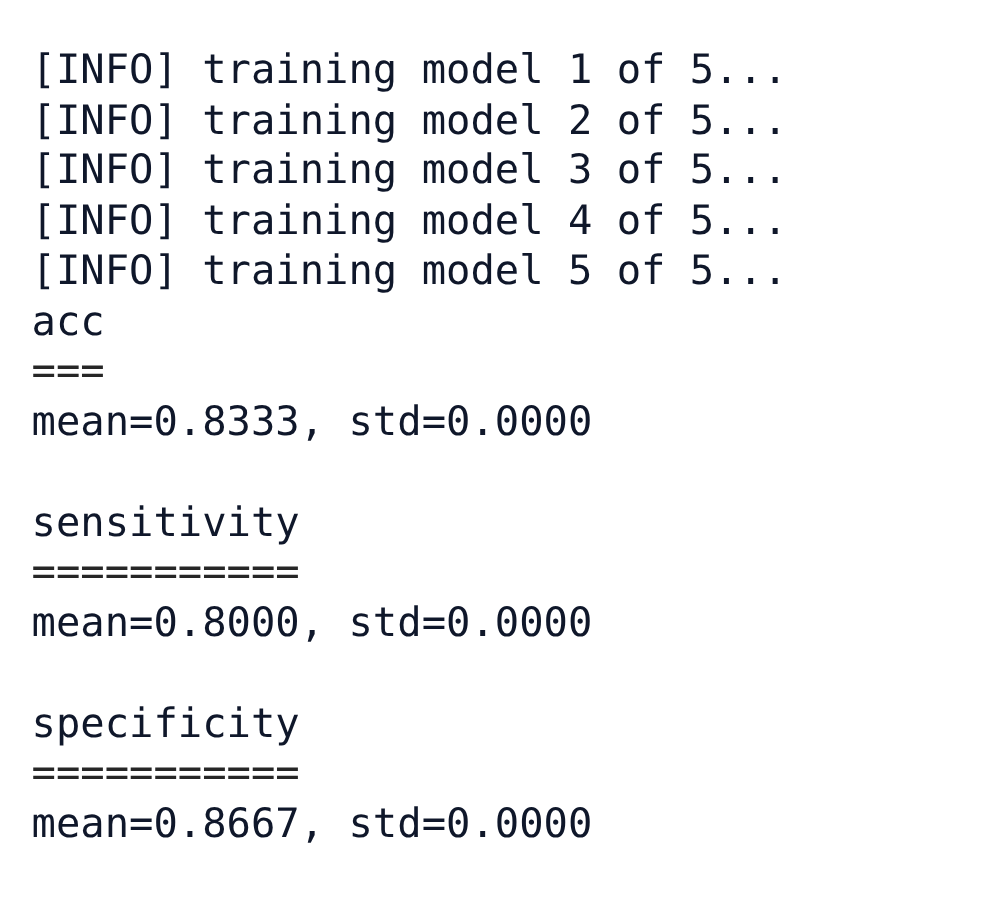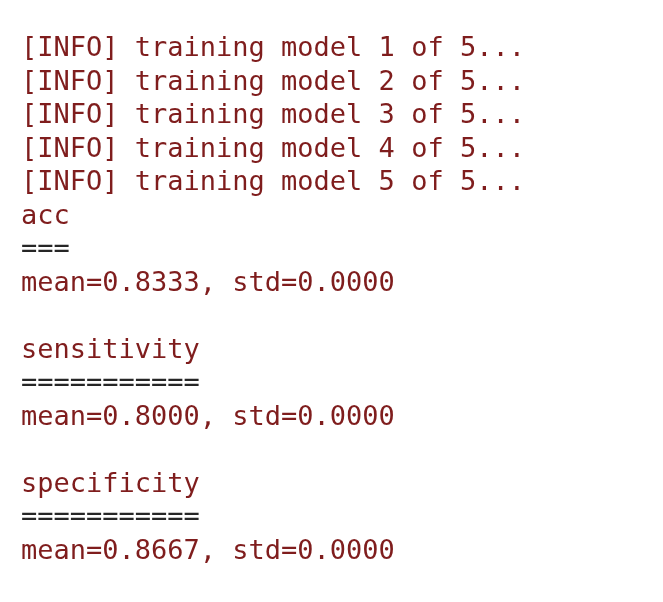--- a/index.html
+++ b/index.html
@@ -23,21 +23,21 @@
     line-height: 33.5px;
     color: #1b1b1b;
     white-space: pre;
     letter-spacing: 0px;
     -webkit-font-smoothing: antialiased;
   }
   .line {
     display: block;
     height: 33.5px;
     white-space: pre;
-    color: #7f1d1d;
+    color: #0f172a;
   }
   .line.blank {
     height: 33.5px;
   }
   .line.rule {
     color: #262626;
   }
 </style>
 </head>
 <body>

